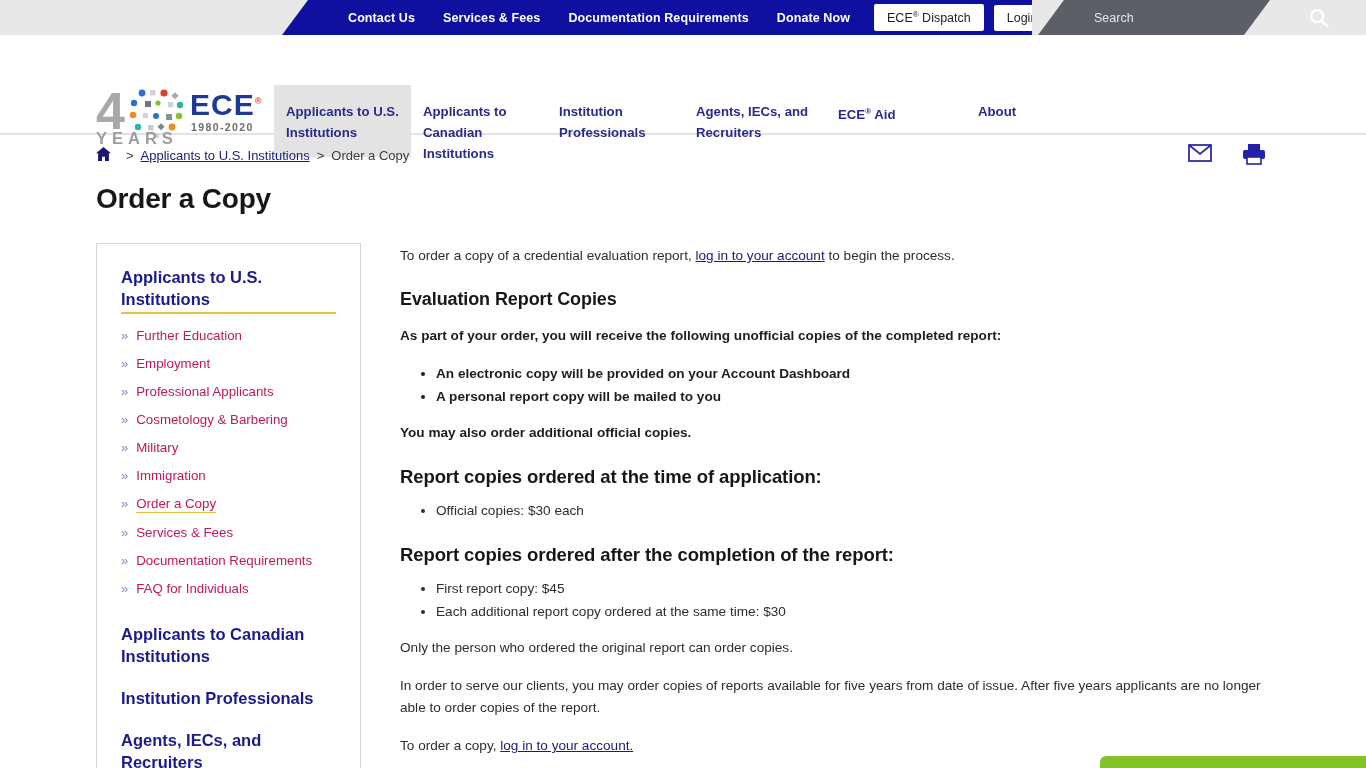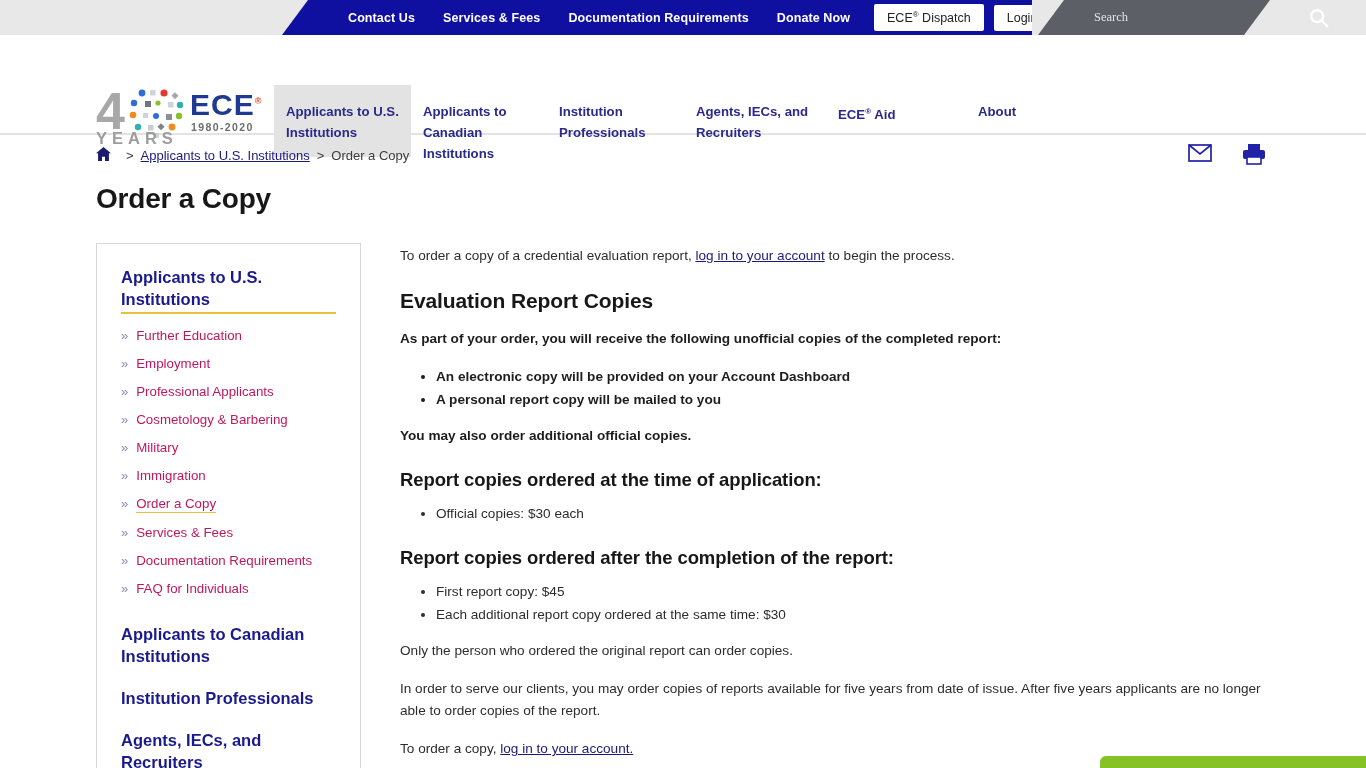--- a/index.html
+++ b/index.html
@@ -65,21 +65,20 @@
     background: #5c5f66;
     clip-path: polygon(26px 0, 100% 0, calc(100% - 26px) 100%, 0 100%);
     display: flex;
     align-items: center;
   }
   .search-label {
     color: #e4e4e4;
     font-size: 12.5px;
     margin-left: 56px;
     white-space: nowrap;
-    font-family: Liberation Serif, serif;
   }
   .search-icon-btn {
     position: absolute;
     right: 36px;
     top: 7px;
     width: 22px; height: 22px;
     cursor: pointer;
   }
 
   
@@ -268,21 +267,21 @@
     margin-bottom: 16px;
   }
   .content p.bold { font-weight: bold; color: #1d1d1d; }
   .content a.inline {
     color: #1a1a7a;
     text-decoration: underline;
     cursor: pointer;
     margin-top: 36px;
   }
   .content h2 {
-    font-size: 21px;
+    font-size: 18px;
     font-weight: bold;
     color: #171717;
     margin: 22px 0 15px 0;
     letter-spacing: -0.1px;
   }
   .content h3 {
     font-size: 18.5px;
     font-weight: bold;
     color: #171717;
     margin: 22px 0 12px 0;

